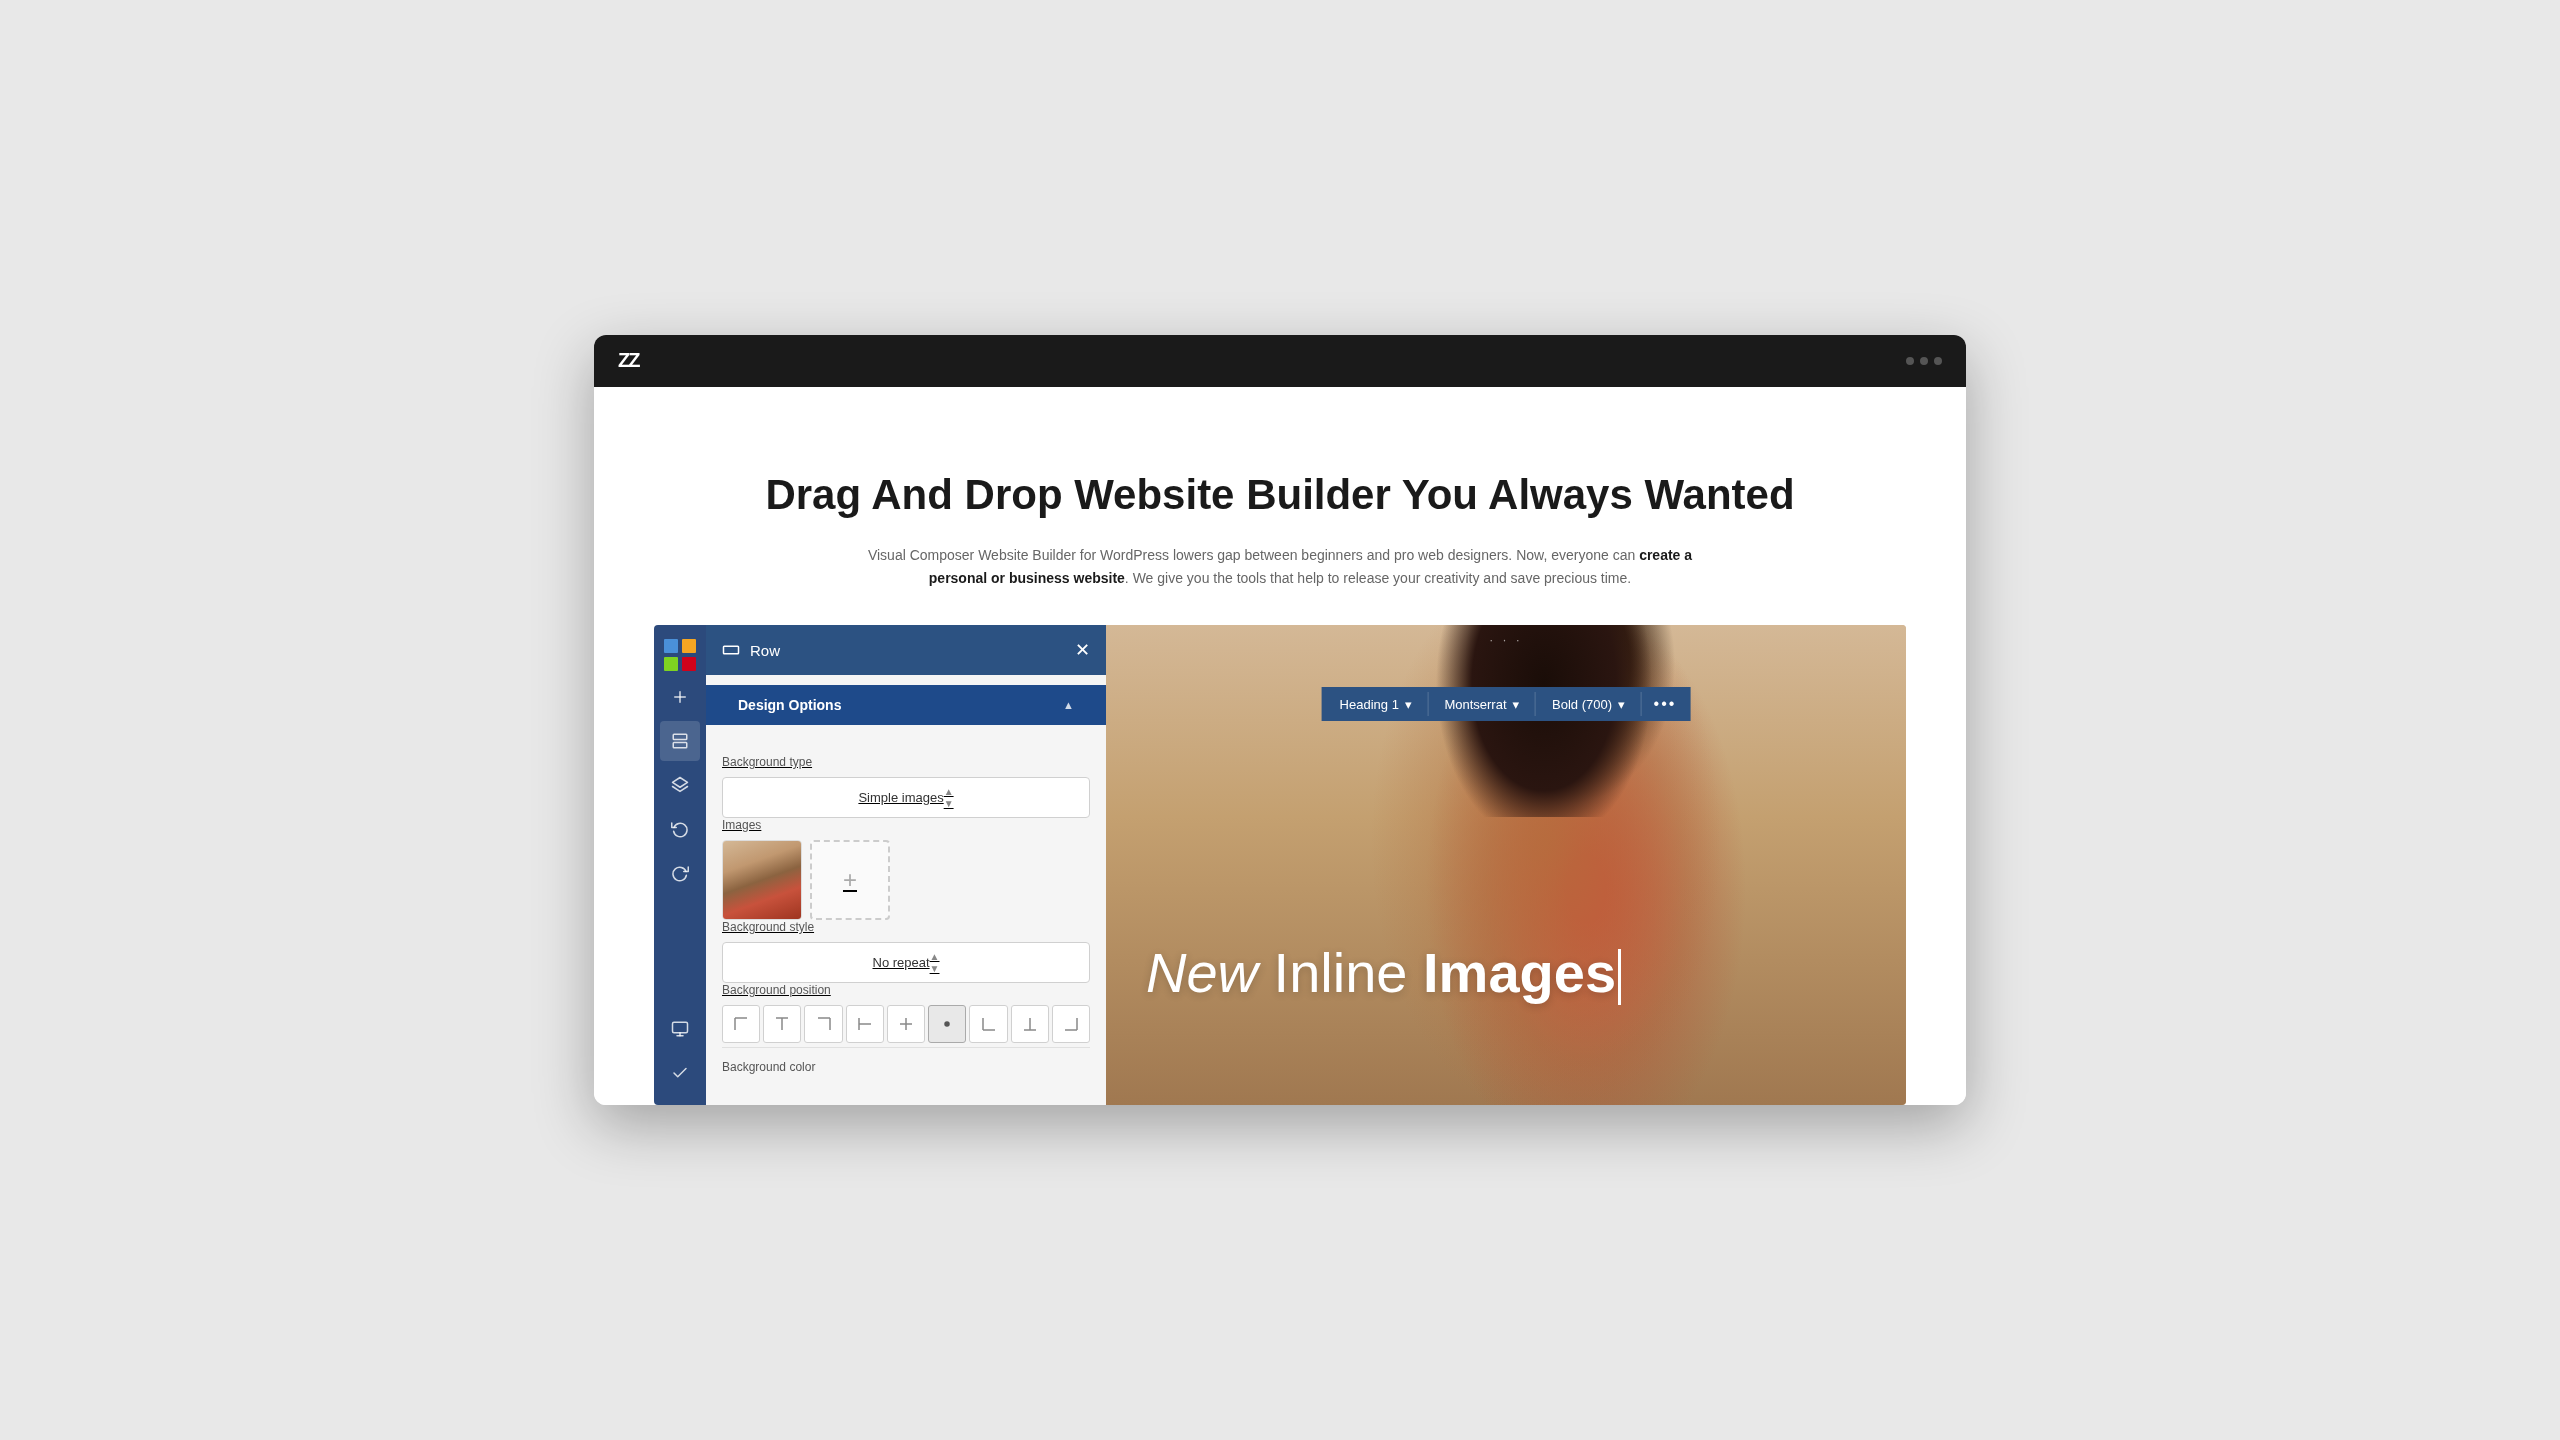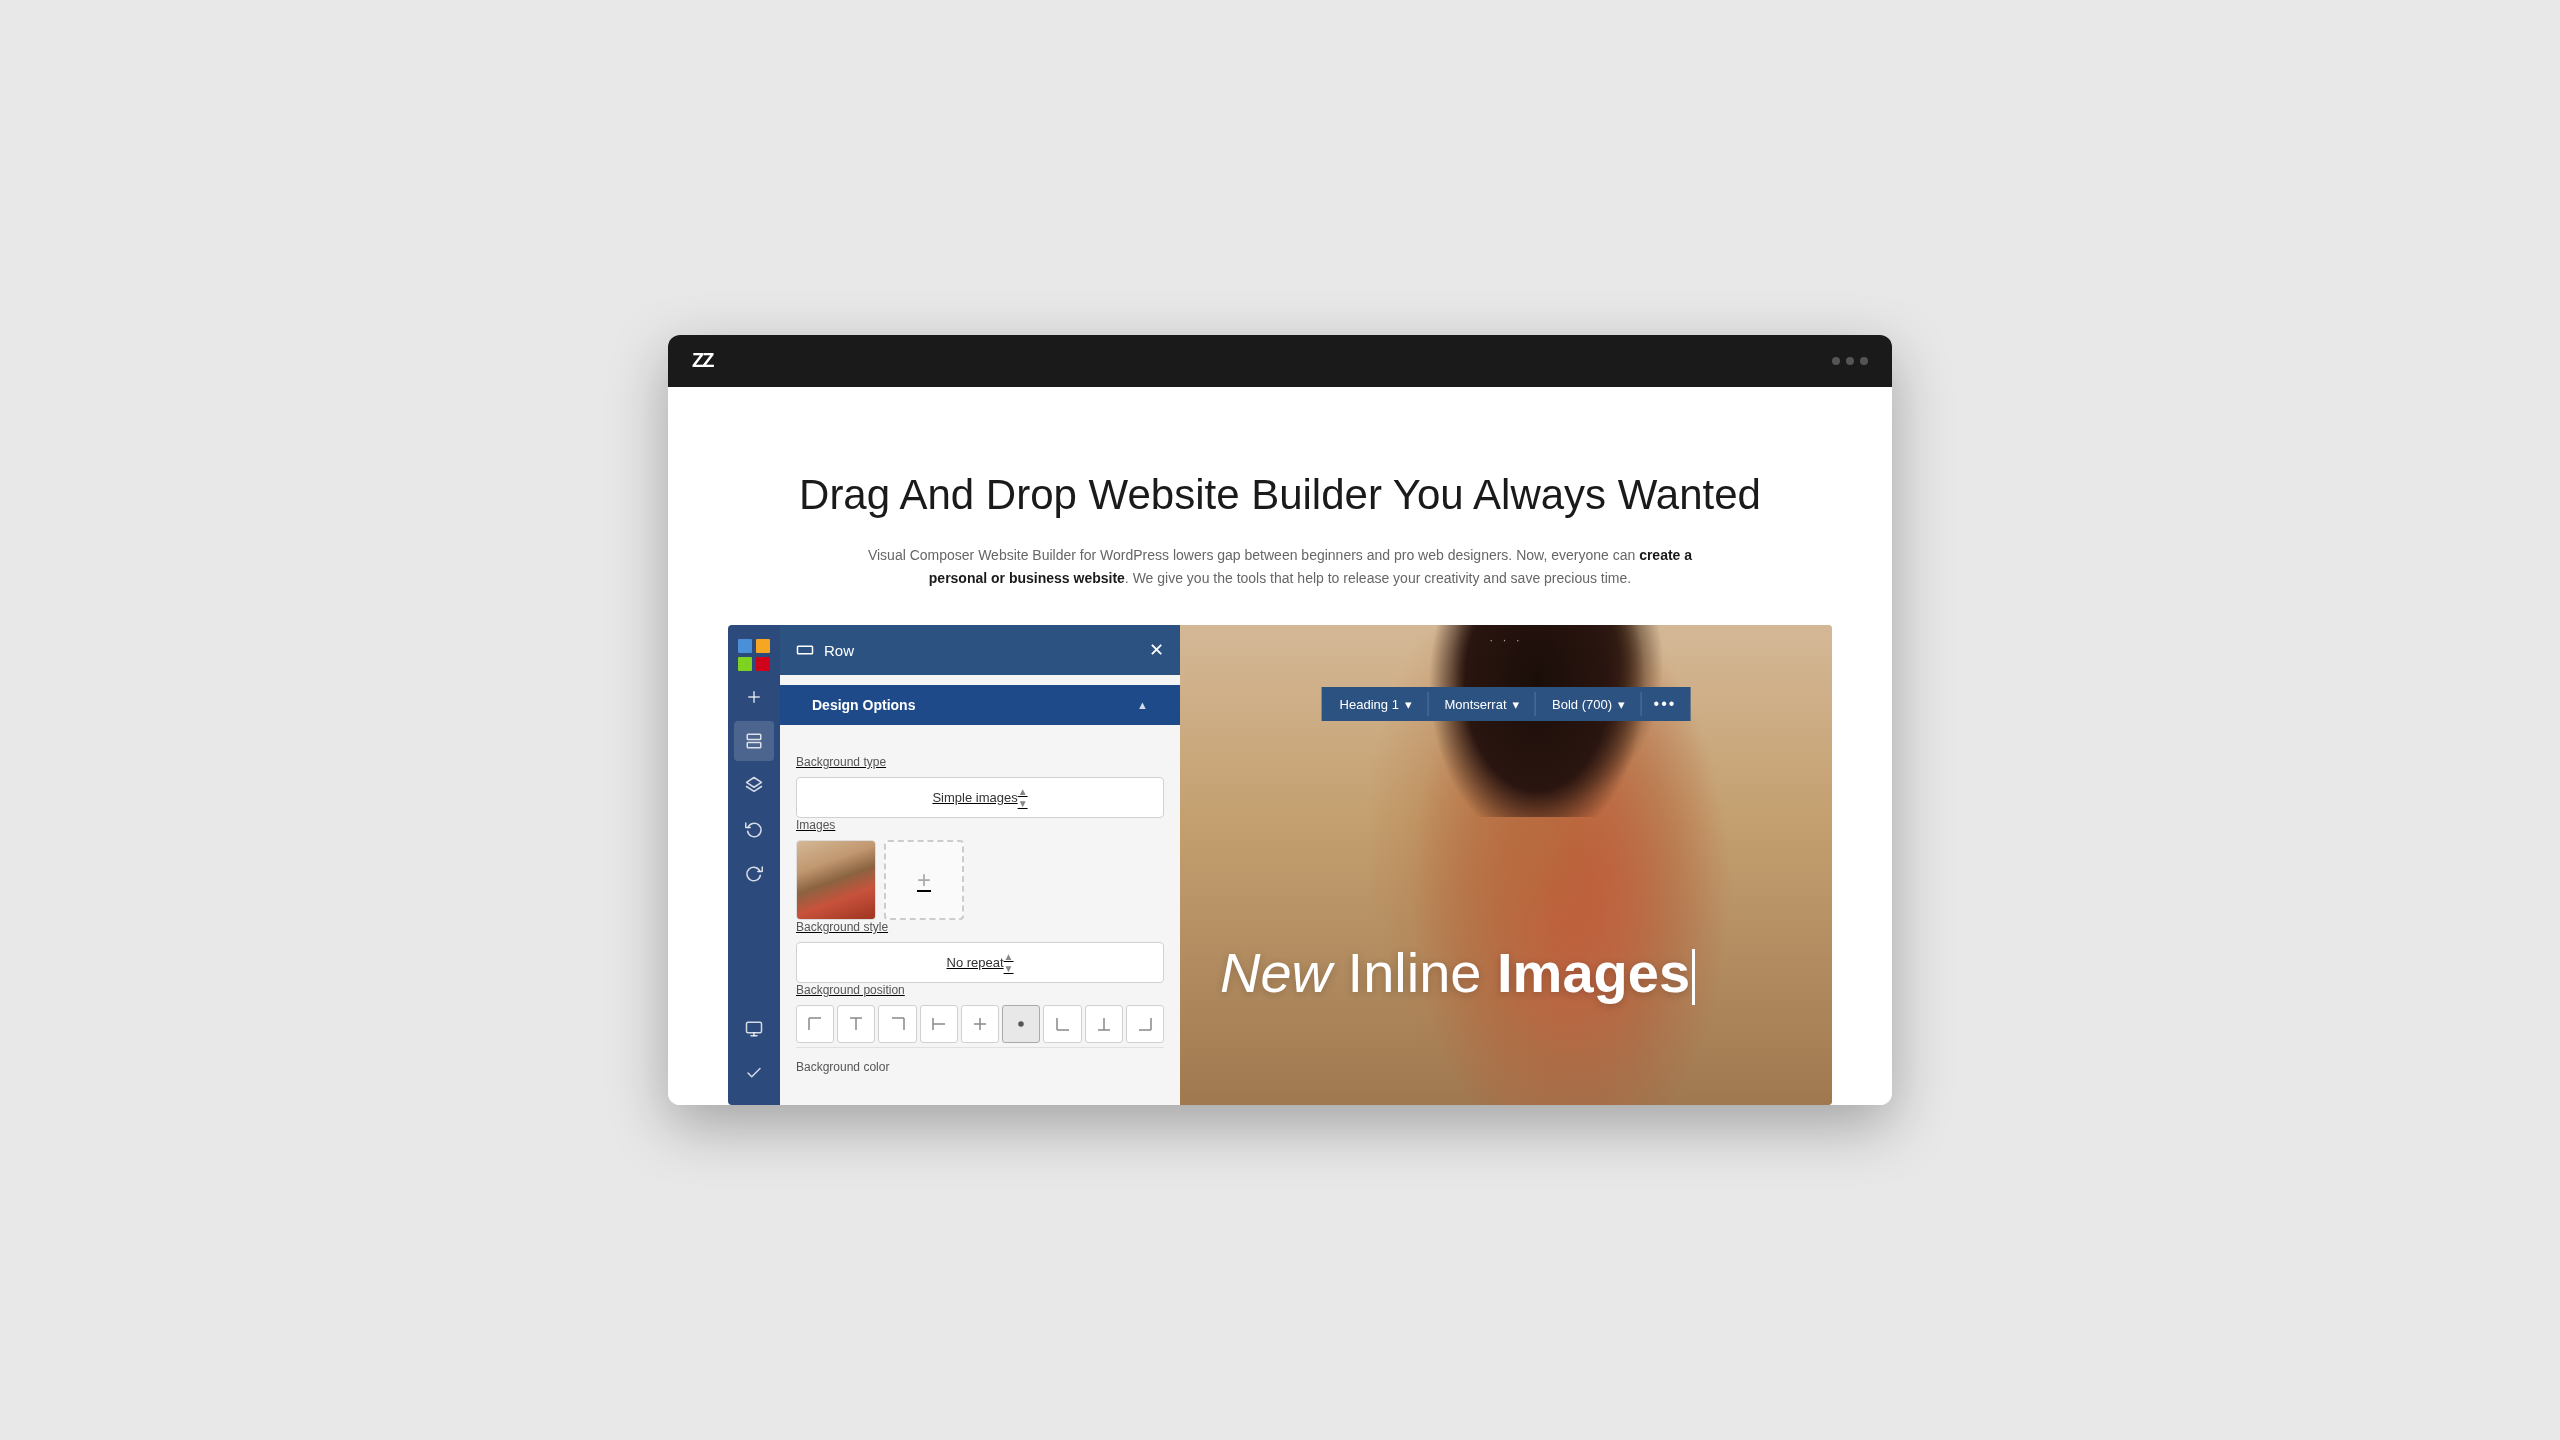--- a/index.html
+++ b/index.html
@@ -5,21 +5,21 @@
     * { box-sizing: border-box; margin: 0; padding: 0; }
     body {
       background: #e8e8e8;
       display: flex;
       justify-content: center;
       align-items: center;
       min-height: 100vh;
       font-family: -apple-system, BlinkMacSystemFont, 'Segoe UI', sans-serif;
     }
     .browser-window {
-      width: 1224px;
+      width: 1372px;
       background: #fff;
       border-radius: 12px;
       overflow: hidden;
       box-shadow: 0 20px 60px rgba(0,0,0,0.3);
     }
     .browser-titlebar {
       background: #1a1a1a;
       height: 52px;
       display: flex;
       align-items: center;
@@ -42,21 +42,21 @@
       border-radius: 50%;
       background: #555;
     }
     .page-content {
       background: #fff;
       padding: 48px 60px 0;
     }
     .hero-title {
       text-align: center;
       font-size: 42px;
-      font-weight: 400;
+      font-weight: 700;
       color: #1a1a1a;
       line-height: 1.2;
       margin-bottom: 24px;
       margin-top: 35px;
     }
     .hero-subtitle {
       text-align: center;
       font-size: 14px;
       color: #666;
       line-height: 1.6;

